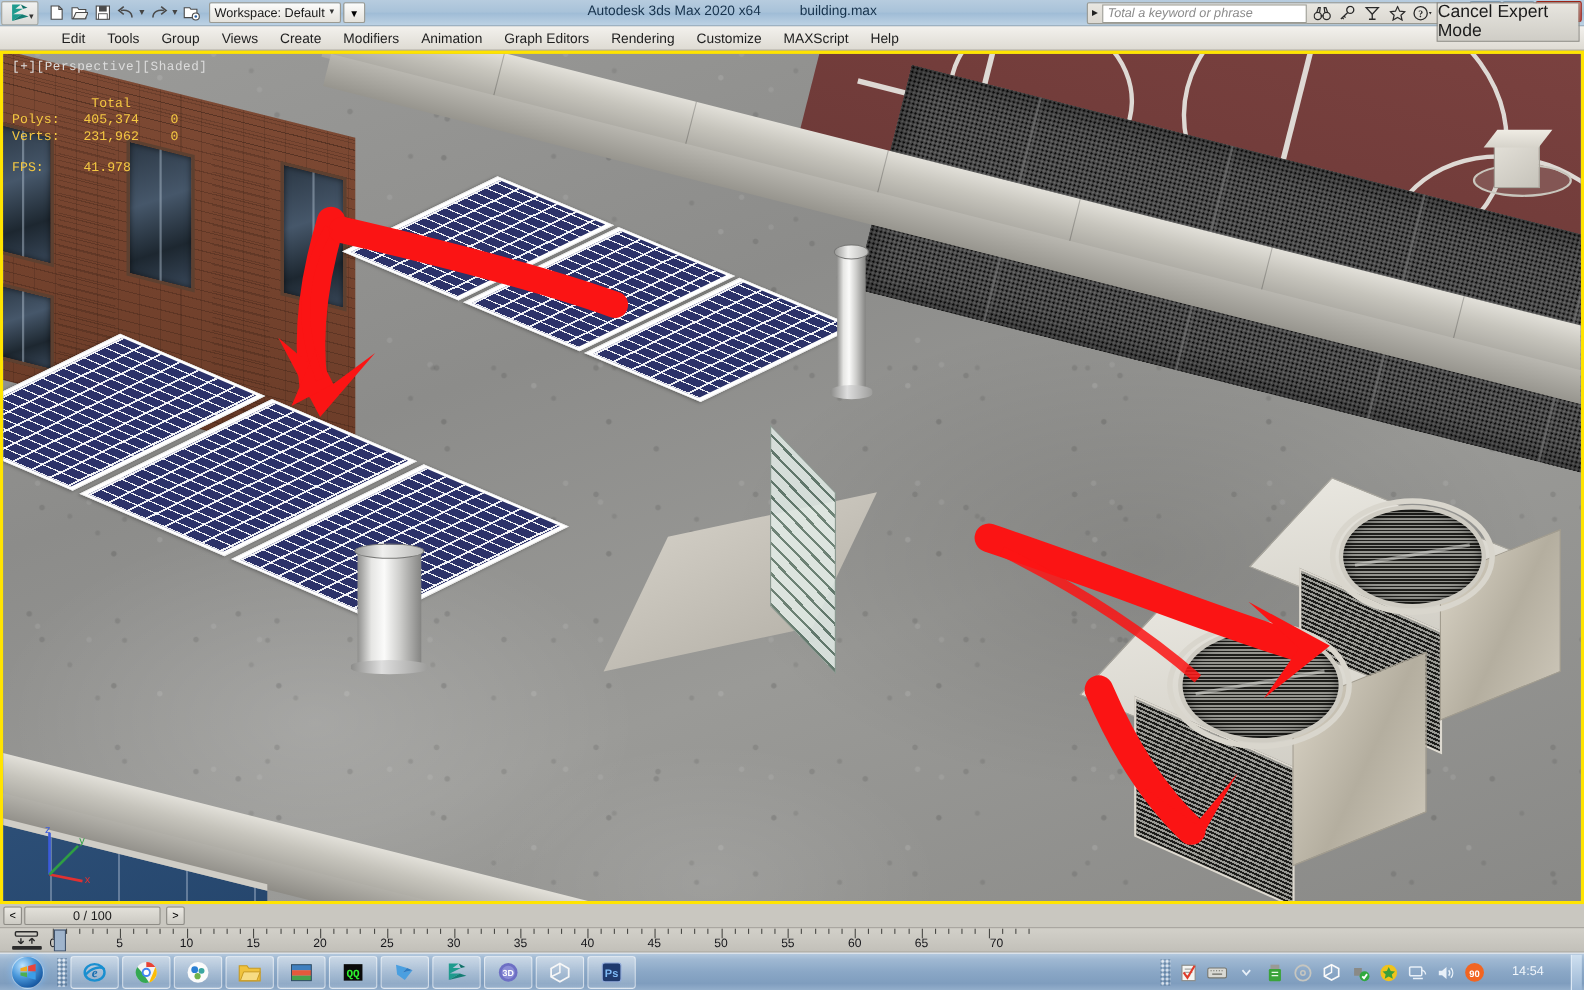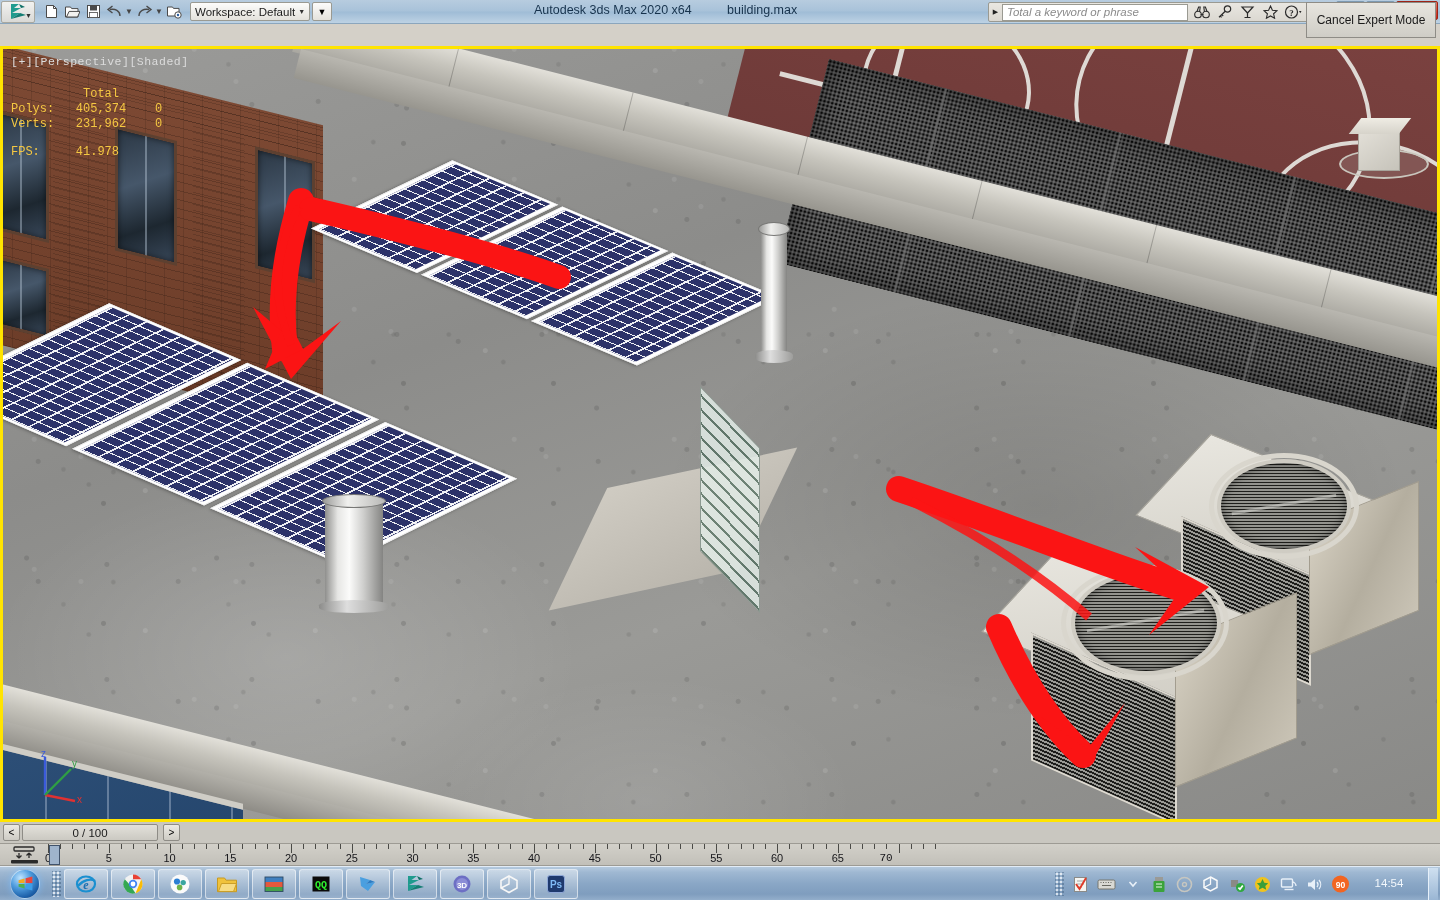--- a/index.html
+++ b/index.html
@@ -339,32 +339,32 @@
     background:#c9c7c0; border-bottom:1px solid #9d9b94;
     display:flex; align-items:center;
   }
   .tbtn {
     width:17px; height:17px; margin-left:3px;
     background:linear-gradient(to bottom,#eceae4,#cdcbc4);
     border:1px solid #8e8c86; border-radius:2px;
     display:flex; align-items:center; justify-content:center; font-size:10px; cursor:pointer;
   }
   .tfield {
-    width:136px; height:17px; margin:0 2px;
+    width:124px; height:17px; margin:0 2px;
     background:linear-gradient(to bottom,#e3e1da,#cbc9c2);
     border:1px solid #8e8c86; border-radius:2px;
     display:flex; align-items:center; justify-content:center;
     font-size:11.5px; color:#1a1a1a;
   }
   .cancelexpert {
     position:absolute; right:4px; top:2px; width:130px; height:36px;
     background:linear-gradient(to bottom,#e7e5df,#cfcdc6);
     border:1px solid #8e8c86;
     display:flex; align-items:center; justify-content:center;
-    font-size:12px; color:#1a1a1a; cursor:pointer;
+    font-size:16px; color:#1a1a1a; cursor:pointer;
   }
 
   .rulerbar {
     position:absolute; left:0; top:844px; width:1440px; height:22px;
     background:linear-gradient(to bottom,#d2d0c9,#c2c0b9);
     border-bottom:1px solid #9d9b94; overflow:hidden;
   }
   .keyicon {
     position:absolute; left:6px; top:1px; width:38px; height:20px;
   }
@@ -572,20 +572,34 @@
           </svg>
       </div>
       <div class="wbtn close">
         <svg width="15" height="13" viewBox="0 0 15 13">
             <path d="M3 2 L12 11 M12 2 L3 11" stroke="#fff" stroke-width="2.4" stroke-linecap="round"></path>
           </svg>
       </div>
     </div>
   </div>
 
+  <div class="menubar">
+    <div class="menuitem">Edit</div>
+    <div class="menuitem">Tools</div>
+    <div class="menuitem">Group</div>
+    <div class="menuitem">Views</div>
+    <div class="menuitem">Create</div>
+    <div class="menuitem">Modifiers</div>
+    <div class="menuitem">Animation</div>
+    <div class="menuitem">Graph Editors</div>
+    <div class="menuitem">Rendering</div>
+    <div class="menuitem">Customize</div>
+    <div class="menuitem">MAXScript</div>
+    <div class="menuitem">Help</div>
+  </div>
 
   <div class="viewport">
     <div class="vp-inner">
 
       <div class="roof"></div>
 
       <div class="court">
         <div class="courtline" style="left:40px;top:250px;width:760px;height:5px;"></div>
         <div class="courtline" style="left:150px;top:120px;width:5px;height:210px;"></div>
         <div class="courtarc" style="left:120px;top:150px;width:170px;height:150px;"></div>
@@ -817,21 +831,21 @@
         <div class="tlabel" style="left: 243px;">20</div>
         <div class="tlabel" style="left: 303.75px;">25</div>
         <div class="tlabel" style="left: 364.5px;">30</div>
         <div class="tlabel" style="left: 425.25px;">35</div>
         <div class="tlabel" style="left: 486px;">40</div>
         <div class="tlabel" style="left: 546.75px;">45</div>
         <div class="tlabel" style="left: 607.5px;">50</div>
         <div class="tlabel" style="left: 668.25px;">55</div>
         <div class="tlabel" style="left: 729px;">60</div>
         <div class="tlabel" style="left: 789.75px;">65</div>
-        <div class="tlabel" style="left: 838px; font-family: Liberation Mono, monospace;">70</div>
+        <div class="tlabel" style="left: 858px;">70</div>
       </div>
     <div class="timecursor" style="left:49px;"></div>
   </div>
 
 
   <div class="taskbar">
     <div class="startorb">
       <div class="orb">
         <svg width="17" height="17" viewBox="0 0 17 17">
           <path d="M1.6 5.2 L7.6 3.5 L7.6 8 L1.6 8 Z" fill="#f3a820"></path>

